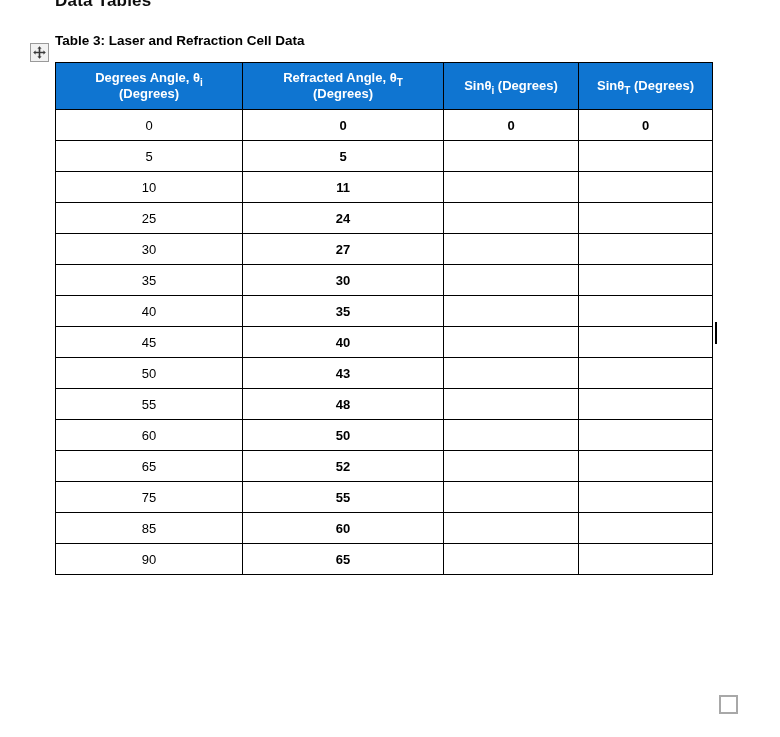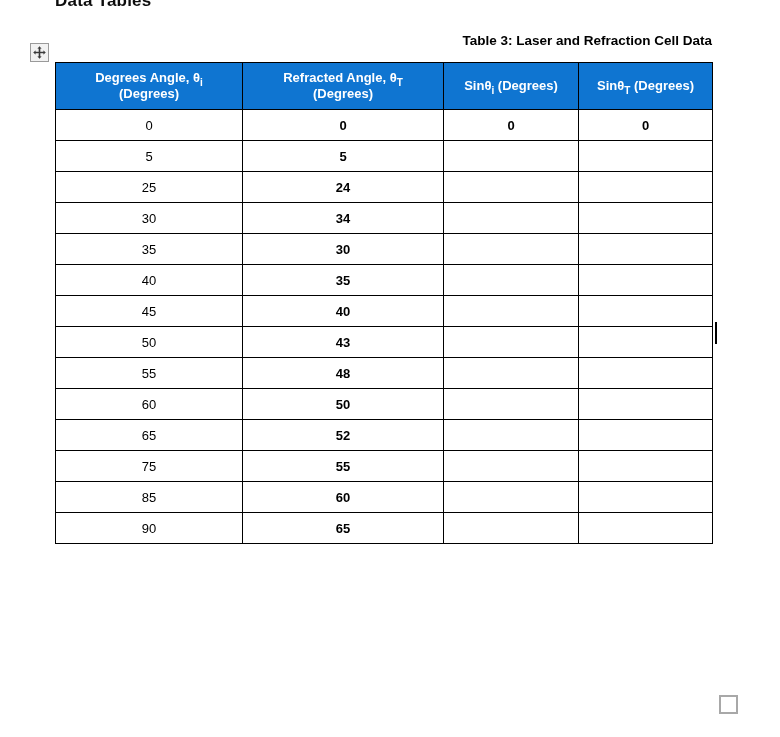--- a/index.html
+++ b/index.html
@@ -43,21 +43,21 @@
     justify-content: center;
   }
   .move-handle svg { display: block; }
 
   
   .table-caption {
     position: absolute;
     left: 55px;
     top: 33px;
     width: 657px;
-    text-align: right;
+    text-align: left;
     font-size: 13.5px;
     font-weight: bold;
     color: #000000;
     white-space: nowrap;
   }
 
   
   .data-table {
     position: absolute;
     left: 55px;
@@ -168,28 +168,34 @@
         <td class="cell-bold">0</td>
         <td class="cell-bold">0</td>
       </tr>
       <tr>
         <td class="cell-plain">5</td>
         <td class="cell-bold">5</td>
         <td class="cell-bold"></td>
         <td class="cell-bold"></td>
       </tr>
       <tr>
+        <td class="cell-plain">10</td>
+        <td class="cell-bold">11</td>
+        <td class="cell-bold"></td>
+        <td class="cell-bold"></td>
+      </tr>
+      <tr>
         <td class="cell-plain">25</td>
         <td class="cell-bold">24</td>
         <td class="cell-bold"></td>
         <td class="cell-bold"></td>
       </tr>
       <tr>
         <td class="cell-plain">30</td>
-        <td class="cell-bold">34</td>
+        <td class="cell-bold">27</td>
         <td class="cell-bold"></td>
         <td class="cell-bold"></td>
       </tr>
       <tr>
         <td class="cell-plain">35</td>
         <td class="cell-bold">30</td>
         <td class="cell-bold"></td>
         <td class="cell-bold"></td>
       </tr>
       <tr>

